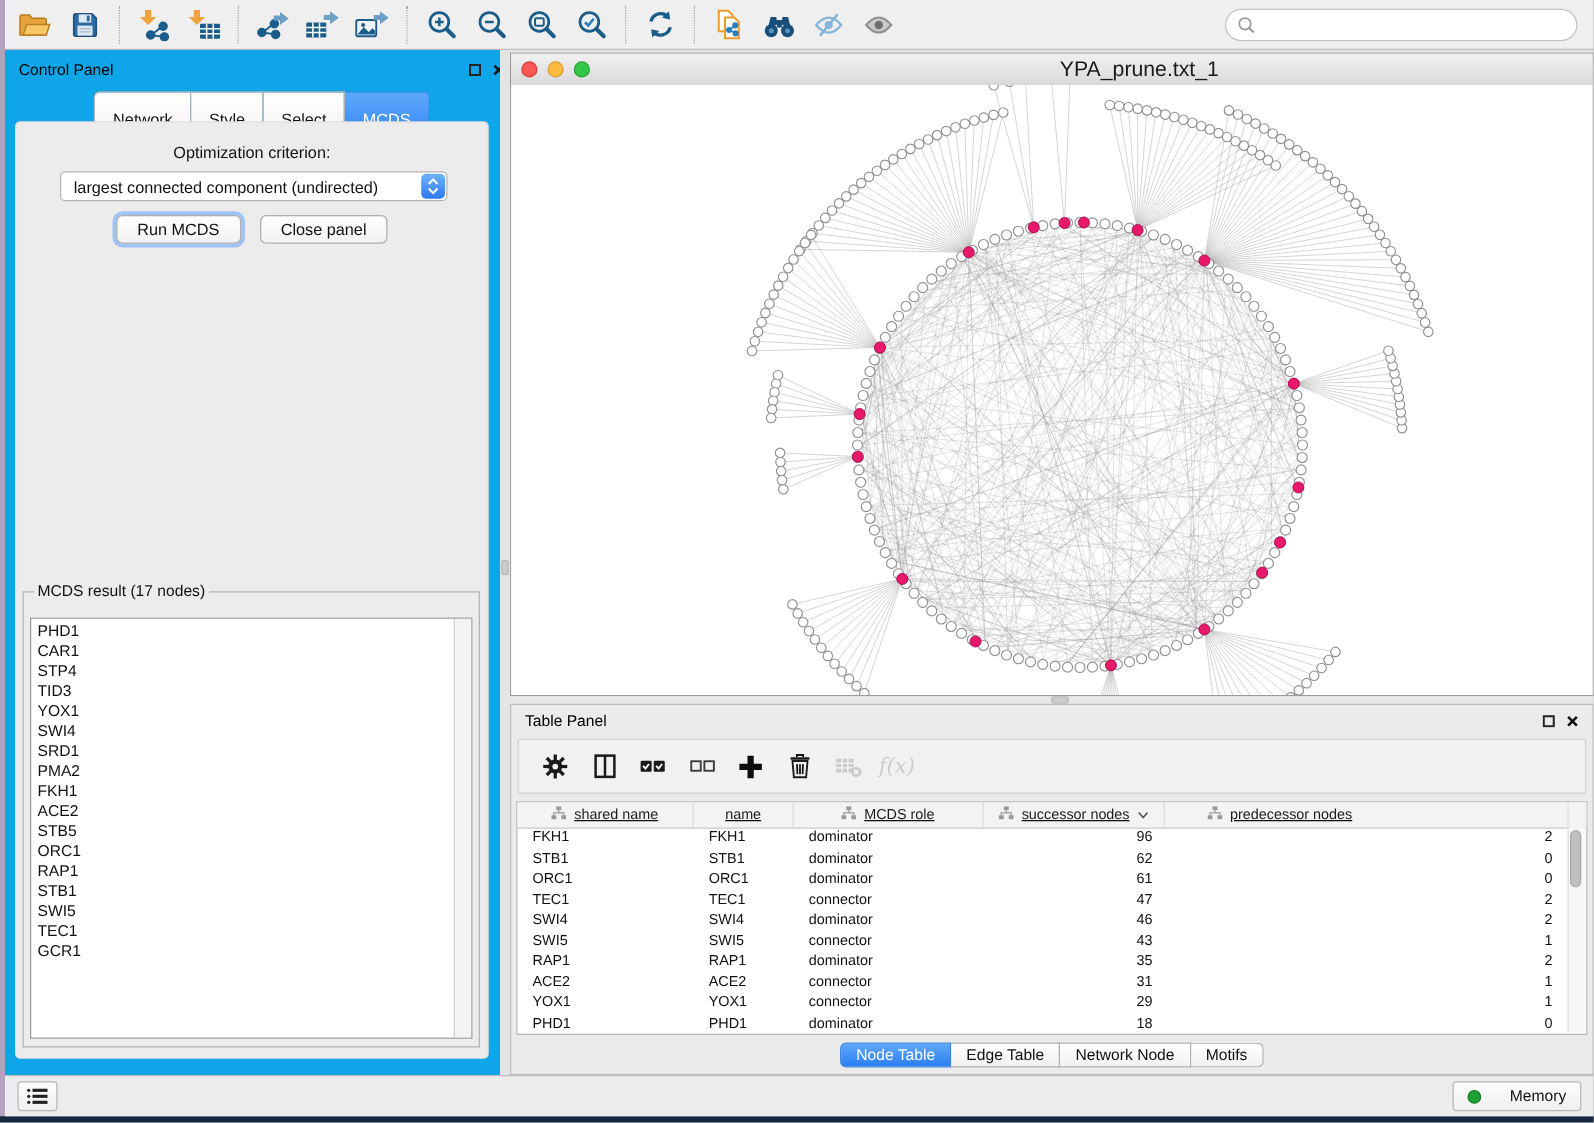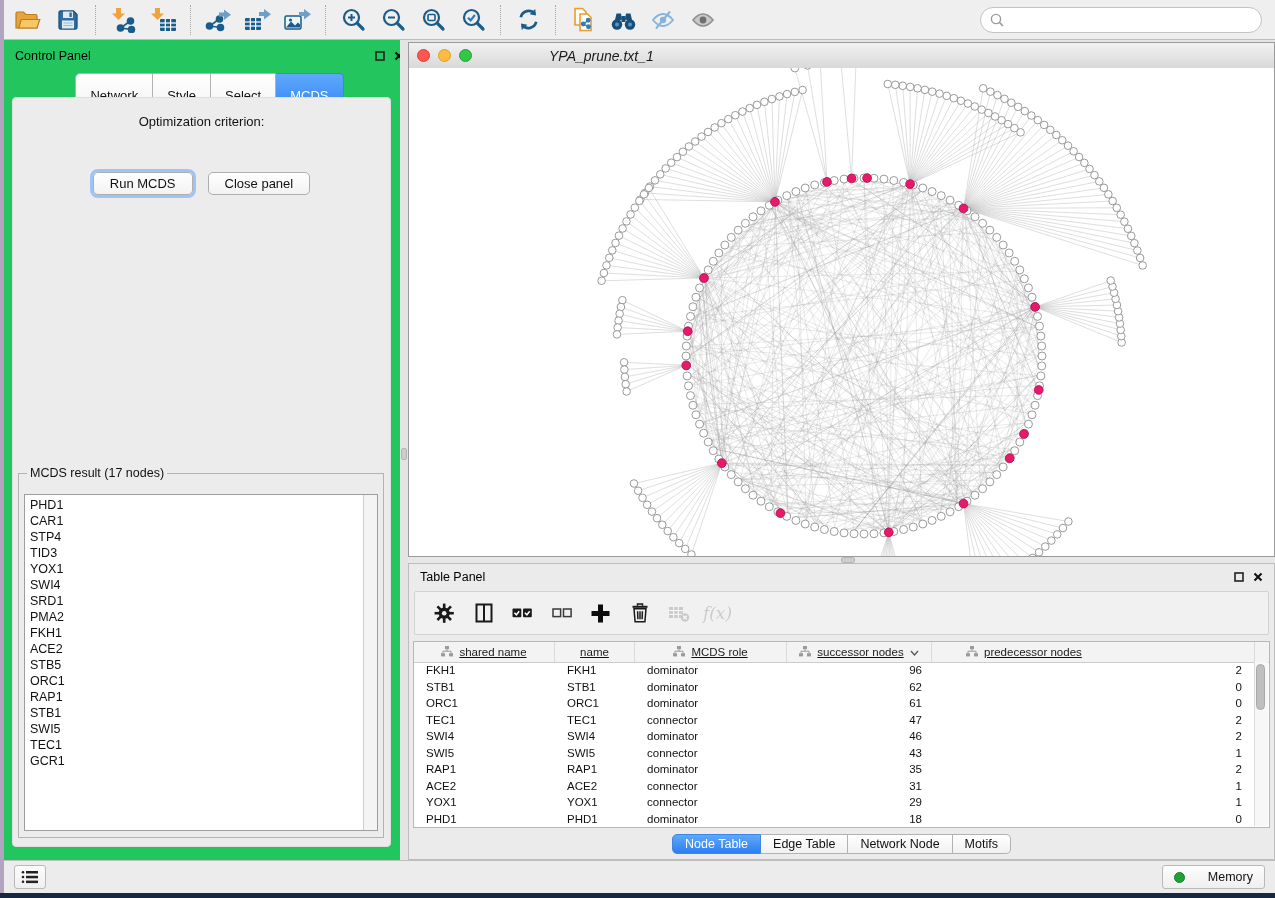--- a/index.html
+++ b/index.html
@@ -15,21 +15,21 @@
   .tb-btn{width:40px;height:34px;display:flex;align-items:center;justify-content:center;cursor:pointer;}
   .tb-ic{display:flex;align-items:center;justify-content:center;}
   .tb-sep{height:30px;border-left:1px dotted #a8a8a8;margin:0 7px;}
   .searchbox{position:absolute;right:13px;top:7px;width:282px;height:26px;background:#fff;
              border:1px solid #c3c3c3;border-radius:13px;display:flex;align-items:center;
              padding:0 9px;box-sizing:border-box;}
   .searchbox input{border:none;outline:none;flex:1;font-size:13px;background:transparent;margin-left:6px;
                    font-family:"Liberation Sans","DejaVu Sans",sans-serif;}
 
   
-  .control-panel{position:absolute;left:0;top:40px;width:412px;height:820px;background:#22c55e;
+  .control-panel{position:absolute;left:0;top:40px;width:412px;height:820px;background:#0ea5e9;
                  border-right:1px solid #bdbdbd;box-sizing:border-box;}
   .cp-header{position:absolute;top:7px;left:11px;right:11px;height:17px;display:flex;
              justify-content:space-between;align-items:center;font-size:12.5px;color:#000;}
   .win-btns{display:flex;gap:9px;align-items:center;}
   .win-btn{display:flex;align-items:center;justify-content:center;cursor:pointer;}
   .cp-tabs{position:absolute;top:33px;left:0;width:100%;display:flex;justify-content:center;}
   .seg{display:inline-flex;}
   .seg-btn{background:linear-gradient(#ffffff,#f1f1f1);border:1px solid #b2b2b2;border-left:none;
            padding:14px 14px;font-size:13px;color:#111;cursor:pointer;white-space:nowrap;}
   .seg-btn:first-child{border-left:1px solid #b2b2b2;border-radius:5px 0 0 5px;}
@@ -70,21 +70,21 @@
   .right-region{position:absolute;left:404px;top:40px;width:867px;height:820px;background:#e4e4e4;}
   .net-window{position:absolute;left:0;top:2px;width:867px;height:515px;border:1px solid #9b9b9b;
               box-sizing:border-box;background:#fff;}
   .net-titlebar{position:absolute;top:0;left:0;right:0;height:25px;
                 background:linear-gradient(#f1f1f1,#d9d9d9);border-bottom:1px solid #b0b0b0;
                 display:flex;align-items:center;}
   .tl{width:13px;height:13px;border-radius:50%;margin-left:8px;box-sizing:border-box;cursor:pointer;}
   .tl-red{background:#fc5753;border:1px solid #dd3c38;}
   .tl-yellow{background:#fdbc40;border:1px solid #dd9d2c;}
   .tl-green{background:#33c748;border:1px solid #23a135;}
-  .net-title{position:absolute;left:0;right:0;padding-left:140px;font-size:14px;color:#1a1a1a;font-style:italic;}
+  .net-title{position:absolute;left:0;right:0;padding-left:140px;text-align:center;font-size:17px;color:#1a1a1a;}
   #net-canvas{position:absolute;top:25px;left:0;width:865px;height:488px;background:#fff;}
 
   
   .table-panel{position:absolute;left:0;top:523px;width:867px;height:297px;background:#ebebeb;
                border:1px solid #bdbdbd;box-sizing:border-box;}
   .tp-header{position:absolute;top:5px;left:11px;right:11px;height:16px;display:flex;
              justify-content:space-between;align-items:center;font-size:12.5px;color:#000;}
   .tp-toolbar{position:absolute;left:5px;top:27px;width:855px;height:44px;background:#f1f1f1;
               border:1px solid #d2d2d2;border-radius:2px;display:flex;align-items:center;
               box-sizing:border-box;padding-left:10px;}
@@ -353,20 +353,29 @@
     <div class="cp-tabs" id="cp-tabs">
         <div class="seg">
           <div class="seg-btn">Network</div>
           <div class="seg-btn">Style</div>
           <div class="seg-btn">Select</div>
           <div class="seg-btn active">MCDS</div>
         </div>
       </div>
     <div class="cp-inner">
       <div class="opt-label">Optimization criterion:</div>
+      <div class="fake-select">
+        <span class="sel-text">largest connected component (undirected)</span>
+        <span class="sel-stepper">
+          <svg width="9" height="14">
+              <path d="M1 5.2L4.5 1.5 8 5.2" stroke="#fff" stroke-width="1.6" fill="none"></path>
+              <path d="M1 8.8l3.5 3.7L8 8.8" stroke="#fff" stroke-width="1.6" fill="none"></path>
+            </svg>
+        </span>
+      </div>
       <div class="cp-buttons">
         <button class="mac-btn focused">Run MCDS</button>
         <button class="mac-btn">Close panel</button>
       </div>
       <fieldset class="result-box">
         <legend>MCDS result (17 nodes)</legend>
         <div class="result-inner">
           <div class="result-items" id="result-items">
               <div class="result-item">PHD1</div>
               <div class="result-item">CAR1</div>

